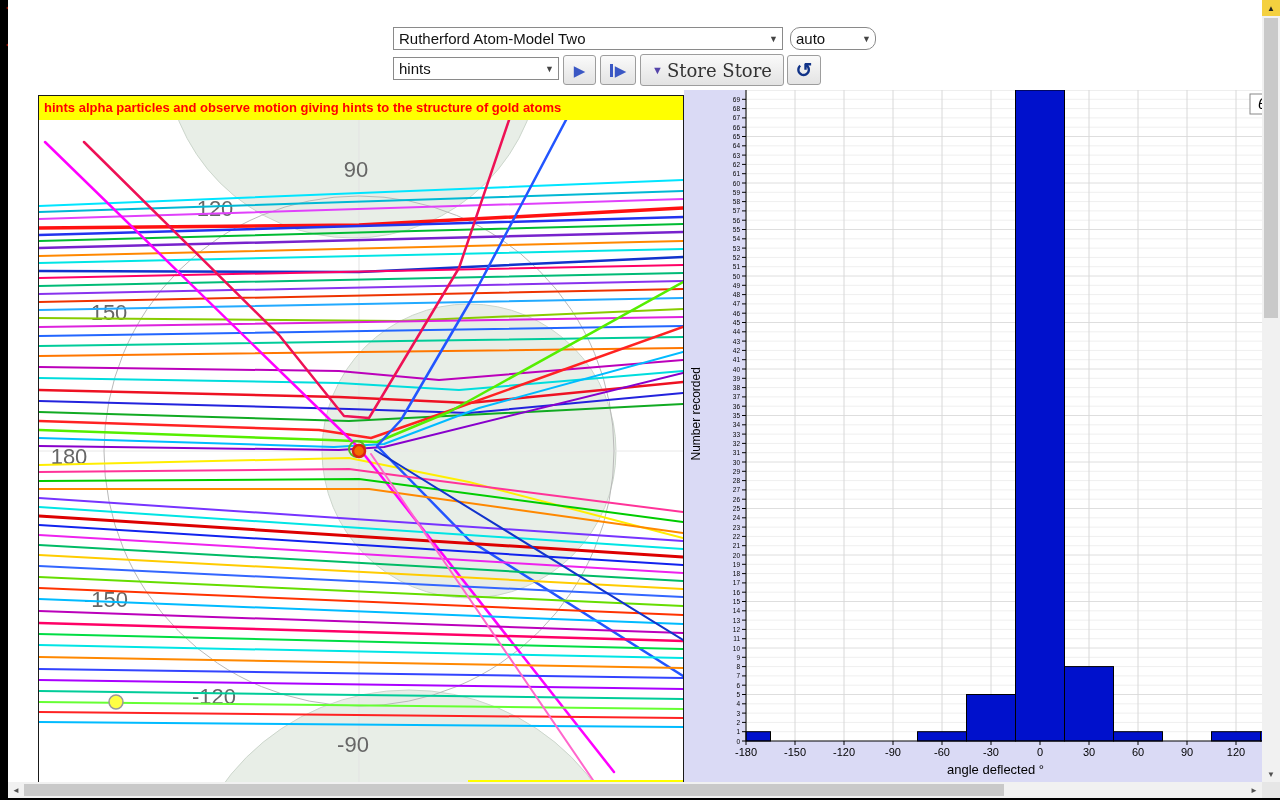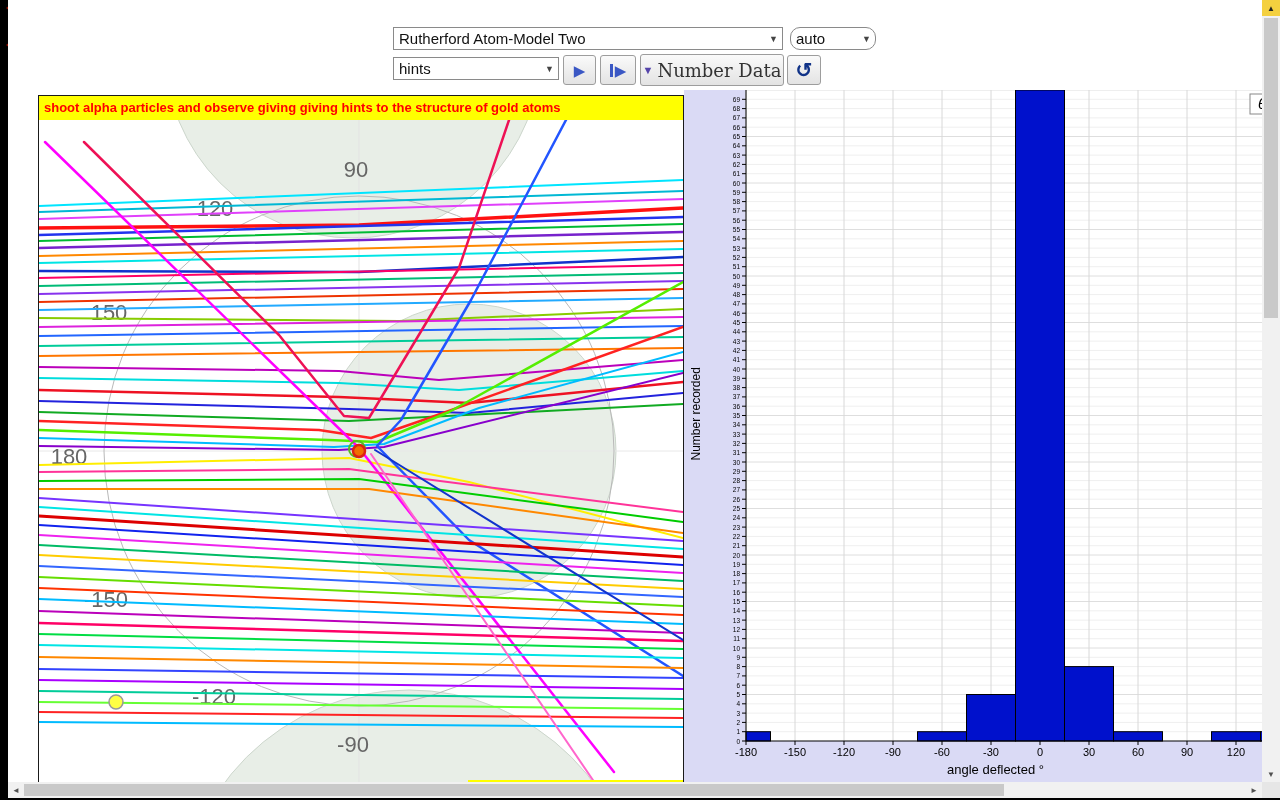--- a/index.html
+++ b/index.html
@@ -69,29 +69,29 @@
       </div>
       <div class="btn" style="left:555px;top:55px;width:33px;">
         <span class="play-glyph">▶</span>
       </div>
       <div class="btn" style="left:592px;top:55px;width:36px;">
         <span class="step-bar"></span>
         <span class="play-glyph">▶</span>
       </div>
       <div class="btn" style="left:632px;top:54px;width:144px;height:32px;">
         <span class="store-arr">▼</span>
-        <span class="store-txt">Number Data</span>
+        <span class="store-txt">Store Store</span>
       </div>
       <div class="btn" style="left:779px;top:55px;width:34px;">
         <span class="undo-glyph">↺</span>
       </div>
     </div>
 
     <div id="sim-panel">
-      <div id="sim-banner">shoot alpha particles and observe giving giving hints to the structure of gold atoms</div>
+      <div id="sim-banner">hints alpha particles and observe motion giving hints to the structure of gold atoms</div>
       <svg id="sim-svg" width="644" height="669" viewBox="0 0 644 669">
           <rect x="0" y="0" width="644" height="669" fill="#ffffff"></rect>
           <circle cx="314" cy="-70" r="188" fill="#e8eee7" stroke="#ccd6cc" stroke-width="1"></circle>
           <circle cx="430" cy="331" r="147" fill="#e8eee7" stroke="#ccd6cc" stroke-width="1"></circle>
           <circle cx="370" cy="800" r="230" fill="#e8eee7" stroke="#ccd6cc" stroke-width="1"></circle>
           <line x1="320" y1="0" x2="320" y2="669" stroke="#e3e3e3" stroke-width="1"></line>
           <line x1="0" y1="331" x2="644" y2="331" stroke="#e8e8e8" stroke-width="1"></line>
           <circle cx="320" cy="331" r="255" fill="none" stroke="#b9b9b9" stroke-width="1"></circle>
           <text x="317" y="57" text-anchor="middle" font-size="22px" fill="#666">90</text>
           <text x="176" y="96" text-anchor="middle" font-size="22px" fill="#666">120</text>

